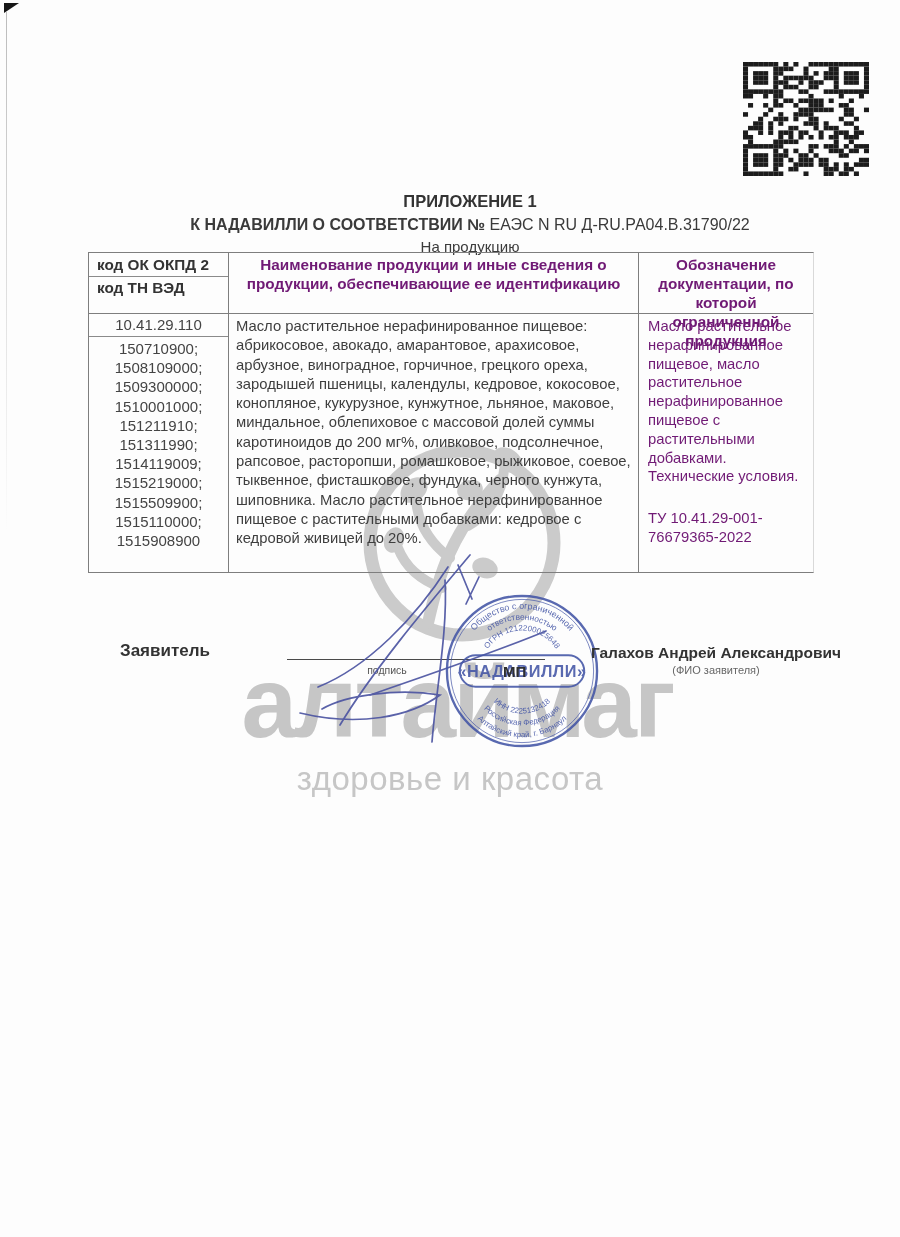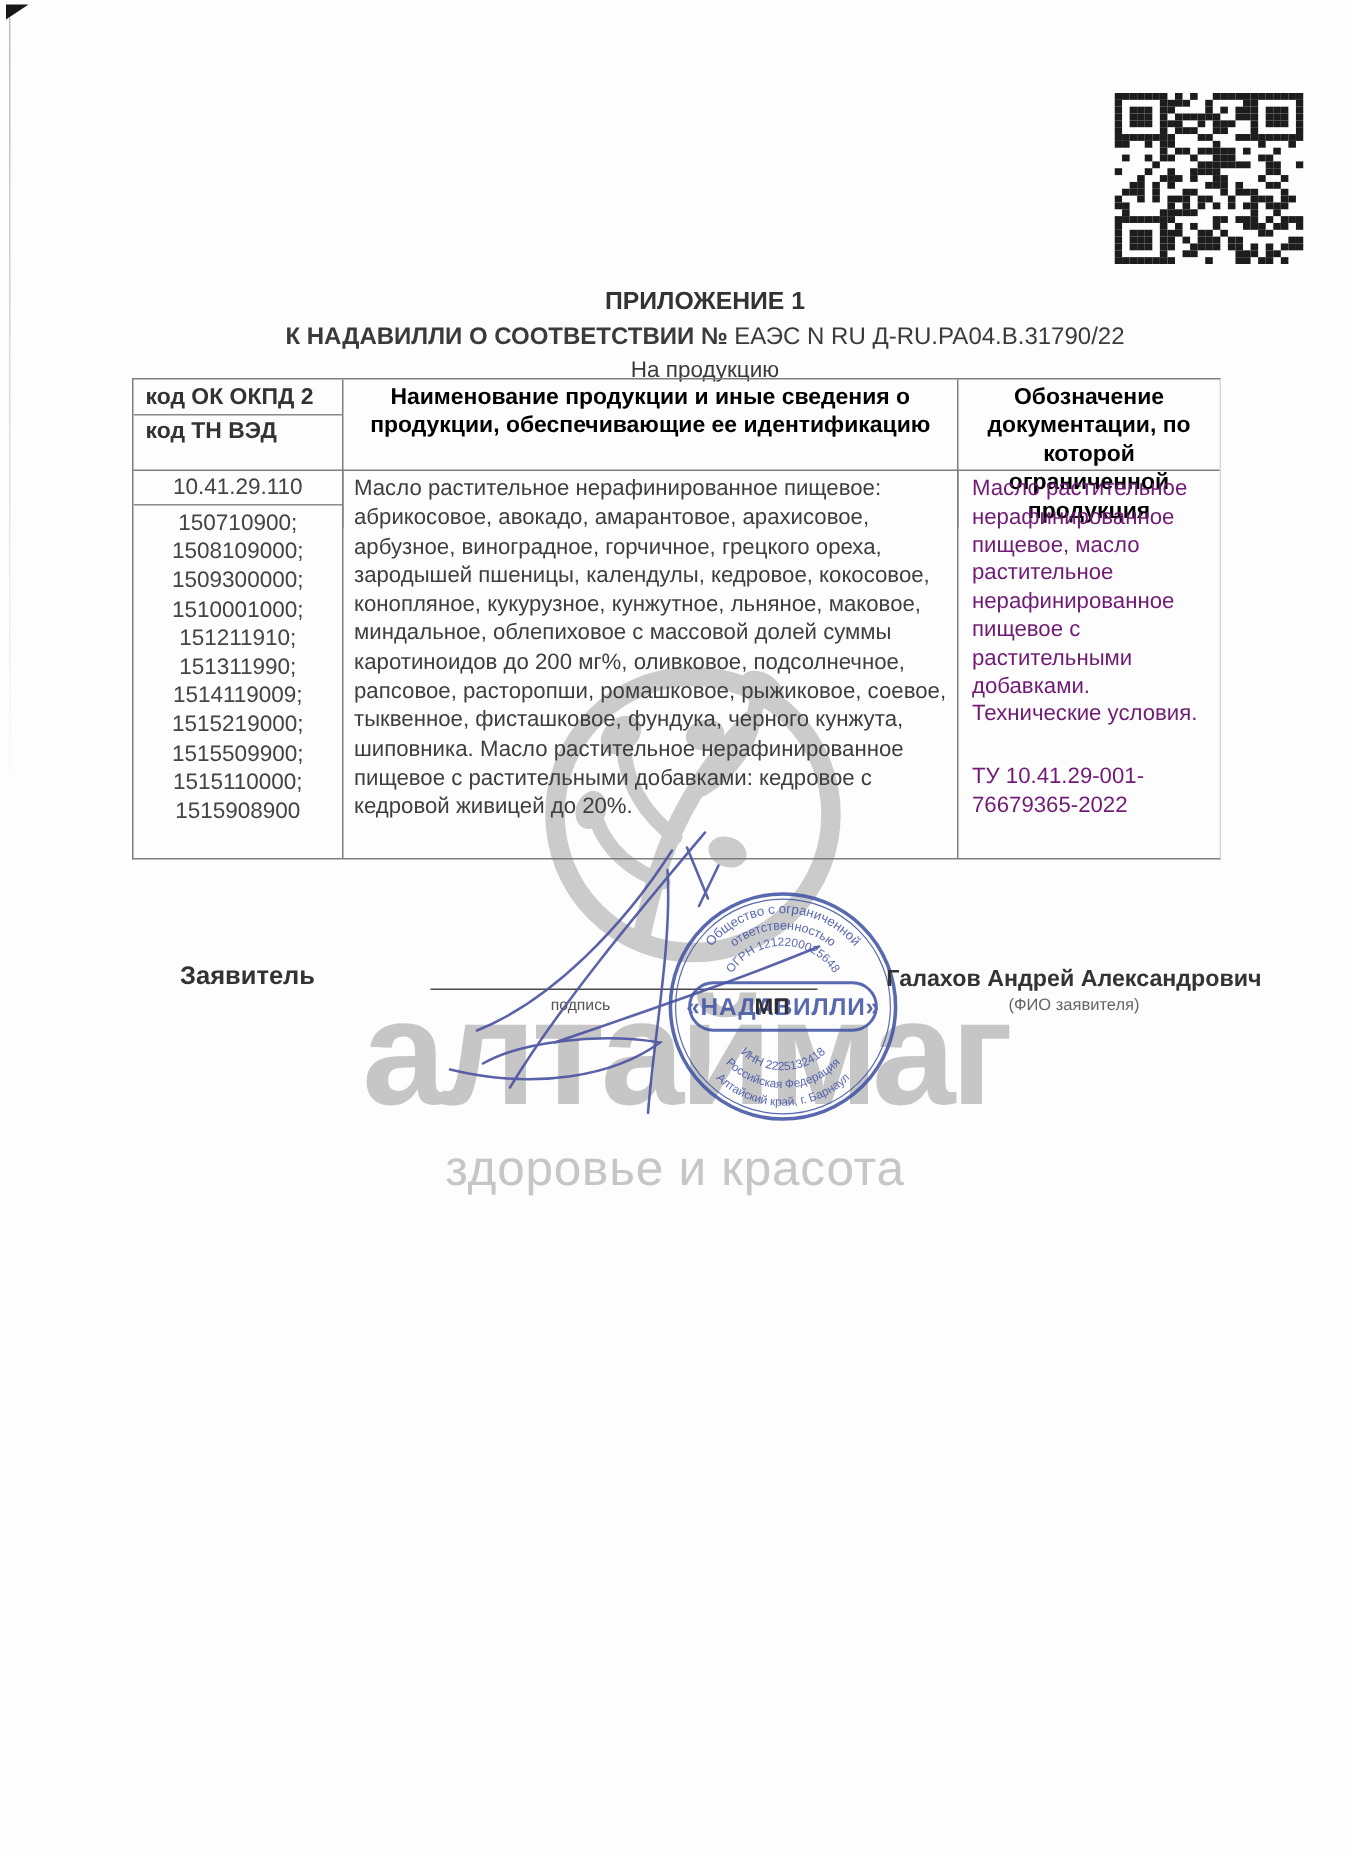--- a/index.html
+++ b/index.html
@@ -34,21 +34,21 @@
 
   
   .doc-table{position:absolute;left:88px;top:252px;width:724px;z-index:2;
         border:1.5px solid #7e7e7e;border-right:1px solid rgba(126,126,126,.28);}
   .thead,.tbody{display:grid;grid-template-columns:140px 410px 174px;}
   .thead{border-bottom:1.5px solid #7e7e7e;height:60px;}
   .c1h,.c1b{border-right:1.4px solid #7e7e7e;}
   .c2h,.c2b{border-right:1.4px solid #7e7e7e;}
   .c1h-top{font-weight:bold;font-size:15.3px;padding:3px 0 2px 8px;border-bottom:1.3px solid #8a8a8a;color:#333;}
   .c1h-bot{font-weight:bold;font-size:15.3px;padding:2px 0 0 8px;color:#333;}
-  .c2h,.c3h{font-weight:bold;font-size:15.3px;line-height:19px;text-align:center;padding:2px 4px;color:#000000;}
+  .c2h,.c3h{font-weight:bold;font-size:15.3px;line-height:19px;text-align:center;padding:2px 4px;color:#701a75;}
   .tbody{min-height:258px;}
   .okpd{font-size:15px;text-align:center;padding:2px 0 3px 0;border-bottom:1.3px solid #8a8a8a;color:#444;}
   .codes{padding-top:2px;}
   .code{font-size:15px;line-height:19.2px;text-align:center;color:#444;}
   .c2b{font-size:14.8px;line-height:19.3px;padding:3px 6px 3px 7px;color:#3e3e3e;}
   .c3b{font-size:14.8px;line-height:18.8px;padding:3px 6px 3px 9px;color:#701a75;}
   .tu{margin-top:23px;}
 
   
   .applicant{left:120px;top:641px;font-size:17px;font-weight:bold;color:#333;}

